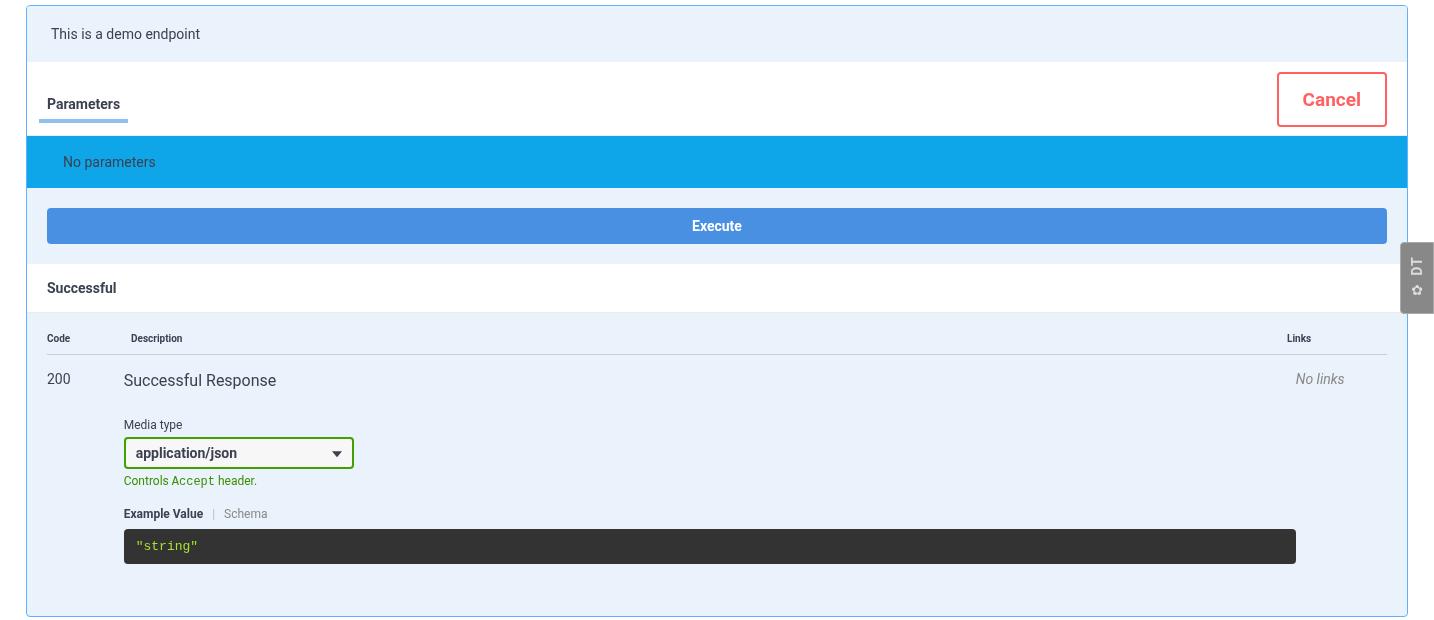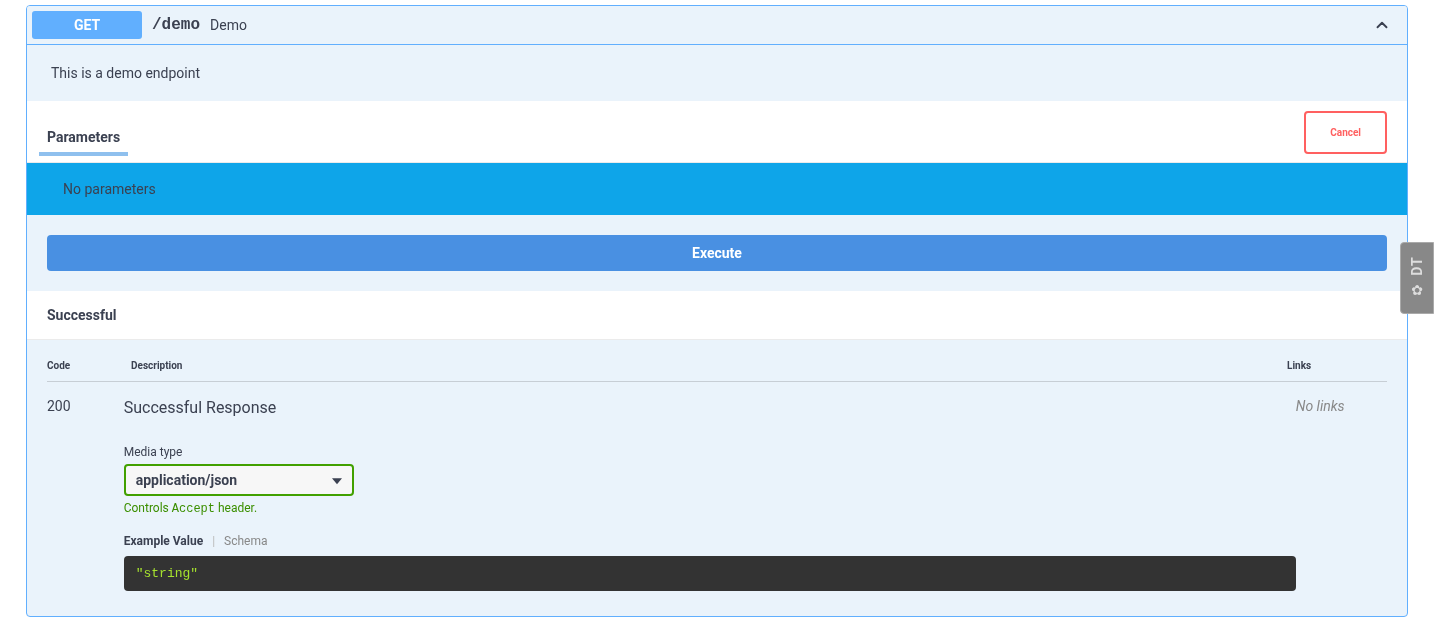--- a/index.html
+++ b/index.html
@@ -95,21 +95,21 @@
       right: -8px;
       bottom: -1px;
       height: 4px;
       background: #8fc0ee;
       border-radius: 0;
     }
     .cancel-button {
       border: 2px solid #ff6060;
       color: #ff6060;
       background: transparent;
-      font-size: 10px;
+      font-size: 19px;
       font-weight: 700;
       padding: 14px 24px;
       border-radius: 4px;
       cursor: pointer;
       margin-bottom: 8px;
       font-family: inherit;
     }
     .no-params {
       padding: 18px 36px;
       font-size: 14px;
@@ -281,30 +281,20 @@
       color: #ddd;
       font-size: 14px;
       margin-top: 6px;
     }
   </style>
 </head>
 <body>
 
 <div class="container">
 
-  <div class="header">
-    <span class="method-badge">GET</span>
-    <span class="path">/demo</span>
-    <span class="endpoint-summary">Demo</span>
-    <span class="chevron">
-      <svg viewBox="0 0 24 24" fill="none" stroke="#3b4151" stroke-width="2.5" stroke-linecap="round" stroke-linejoin="round">
-          <polyline points="18 15 12 9 6 15"></polyline>
-        </svg>
-    </span>
-  </div>
 
   <div class="description">This is a demo endpoint</div>
 
   <div class="section-header">
     <div class="tab active">Parameters</div>
     <button class="cancel-button">Cancel</button>
   </div>
 
   <div class="no-params">No parameters</div>
 

